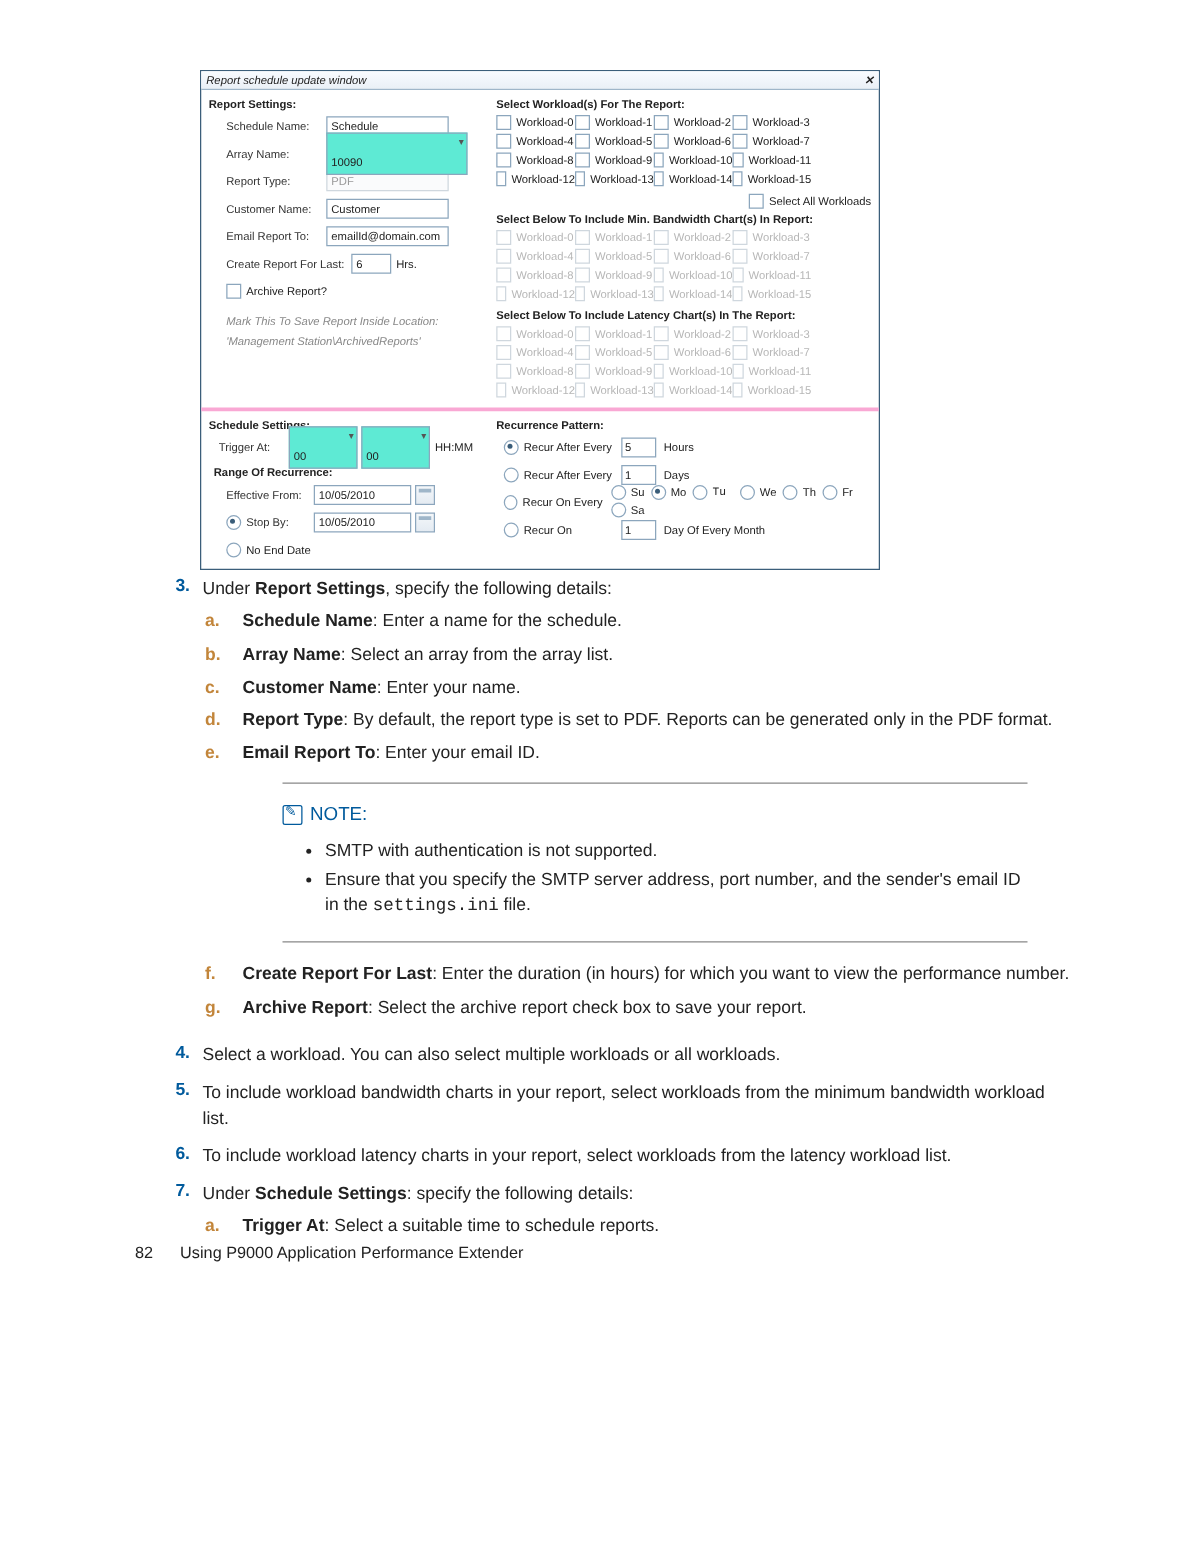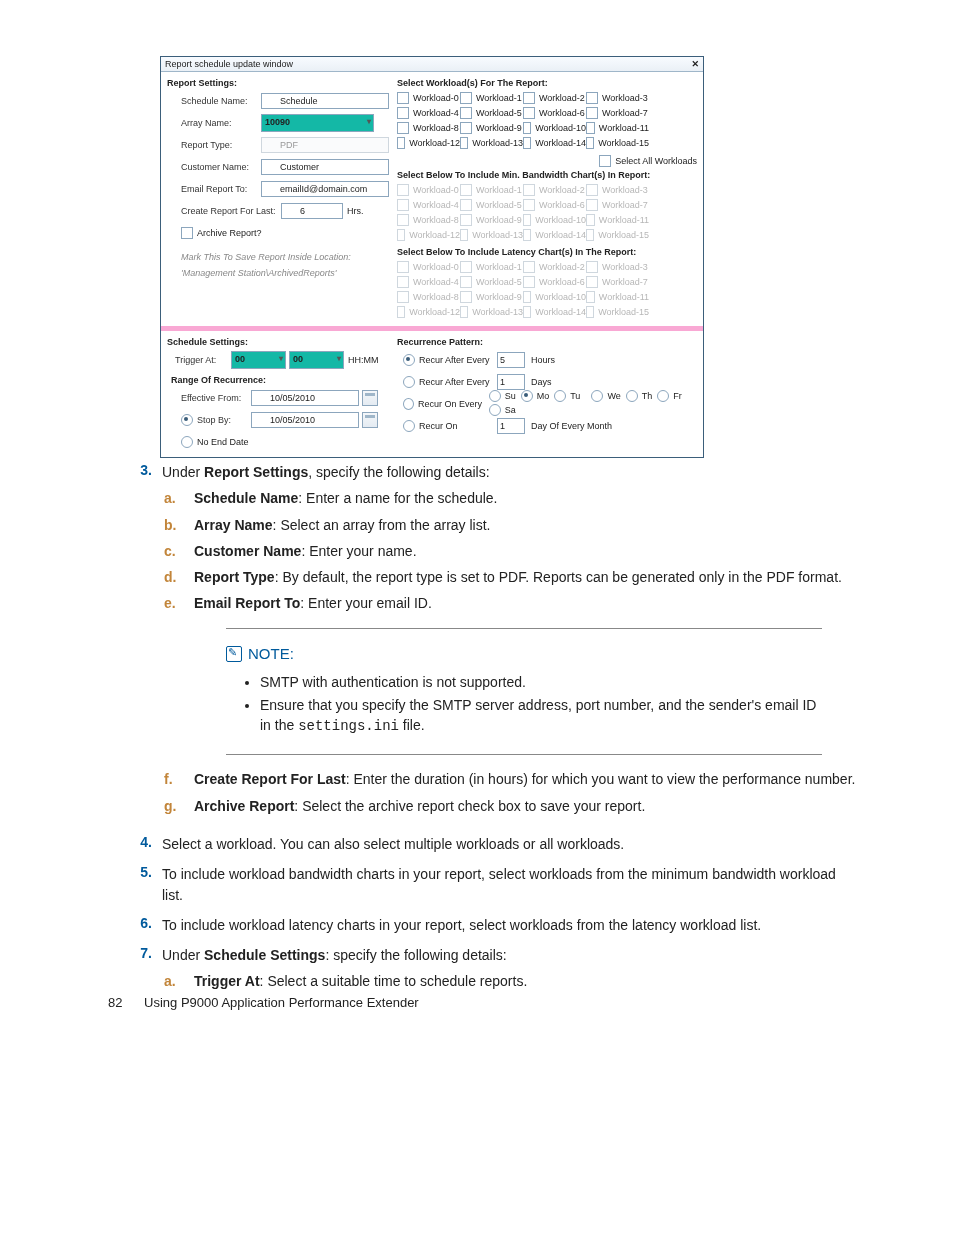--- a/index.html
+++ b/index.html
@@ -26,70 +26,70 @@
     background: #fff;
   }
   .dlg-title {
     background: linear-gradient(#f8fbff,#eaf0f6);
     border-bottom: 1px solid #9fb6c9;
     height: 14px;
     line-height: 14px;
     padding: 0 4px;
     position: relative;
     font-family: Arial, sans-serif;
+    font-style: italic;
   }
   .dlg-title-text { font-weight: 400; }
   .dlg-close { position: absolute; right: 4px; top: 0; font-weight: bold; cursor: pointer; }
   .dlg-body {
     display: flex;
     padding: 4px 6px 2px 6px;
   }
   .col-left { width: 230px; flex: none; }
   .col-right { flex: 1; padding-left: 0; }
   .sec-head { font-weight: bold; margin: 2px 0 4px 0; }
   .frow { display: flex; align-items: center; margin: 4px 0 0 14px; height: 18px; }
   .flabel { width: 80px; color: #333; }
   .ftext {
     border: 1px solid #8ca6bd;
     height: 14px;
     line-height: 14px;
-    padding: 0 18px;
+    padding: 0 3px;
     background: #fff;
     min-width: 90px;
   }
   .fselect {
     border: 1px solid #8ca6bd;
     height: 16px;
     line-height: 14px;
-    padding: 0 14px 0 3px;
+    padding: 16px 14px 0 3px;
     min-width: 94px;
-    background: #14b8a6;
+    background: #5eead4;
     position: relative;
-    font-weight: bold;
   }
   .fselect::after {
     content: "▾";
     position: absolute;
     right: 2px;
     top: 0;
     font-size: 8px;
     color: #555;
   }
   .readonly { color: #999; border-color: #cfd7de; background: #fafbfc; }
   .chk { display: inline-block; width: 10px; height: 10px; border: 1px solid #8ca6bd; background: #fff; margin-right: 4px; vertical-align: middle; }
   .italic-note { font-style: italic; color: #888; margin: 8px 0 0 14px; line-height: 14px; }
   .wl-grid { margin: 2px 0 6px 0; }
   .wl-row { display: flex; gap: 0; margin: 3px 0; }
   .wl-item { display: flex; align-items: center; width: 63px; }
   .wl-item span.lbl { white-space: nowrap; }
   .wl-all { justify-content: flex-end; }
   .disabled .chk { border-color: #cfd7de; }
   .disabled .lbl { color: #b7b7b7; }
   .dlg-lower {
-    border-top: 5px solid #f9a8d4;
+    border-top: 3px solid #f9a8d4;
     padding: 4px 6px 6px 6px;
     display: flex;
     font-size: 9px;
   }
   .ll { width: 230px; flex: none; }
   .lr { flex: 1; }
   .rad { display: inline-block; width: 10px; height: 10px; border: 1px solid #8ca6bd; border-radius: 50%; margin-right: 4px; vertical-align: middle; position: relative; background: #fff; }
   .rad.sel::after { content: ""; position: absolute; left: 2px; top: 2px; width: 4px; height: 4px; border-radius: 50%; background: #3a5d79; }
   .cal-icon { display: inline-block; width: 14px; height: 14px; border: 1px solid #8ca6bd; background: linear-gradient(#f4f7fa,#e4ebf2); margin-left: 3px; position: relative; }
   .cal-icon::after { content: ""; position: absolute; left: 2px; top: 2px; right: 2px; height: 3px; background: #9fb6c9; }
@@ -443,21 +443,21 @@
         <span class="rad"></span>
         <span style="width:78px">Recur On Every</span>
         <span id="day-rads"><span class="day-rad">
                 <span class="rad"></span>
                 <span style="margin-right: 3px;">Su</span>
               </span><span class="day-rad">
                 <span class="rad sel"></span>
                 <span style="margin-right: 3px;">Mo</span>
               </span><span class="day-rad">
                 <span class="rad"></span>
-                <span style="margin-right: 9px;">Tu</span>
+                <span style="margin-right: 9px; font-family: Liberation Mono, monospace;">Tu</span>
               </span><span class="day-rad">
                 <span class="rad"></span>
                 <span style="margin-right: 3px;">We</span>
               </span><span class="day-rad">
                 <span class="rad"></span>
                 <span style="margin-right: 3px;">Th</span>
               </span><span class="day-rad">
                 <span class="rad"></span>
                 <span style="margin-right: 3px;">Fr</span>
               </span><span class="day-rad">

